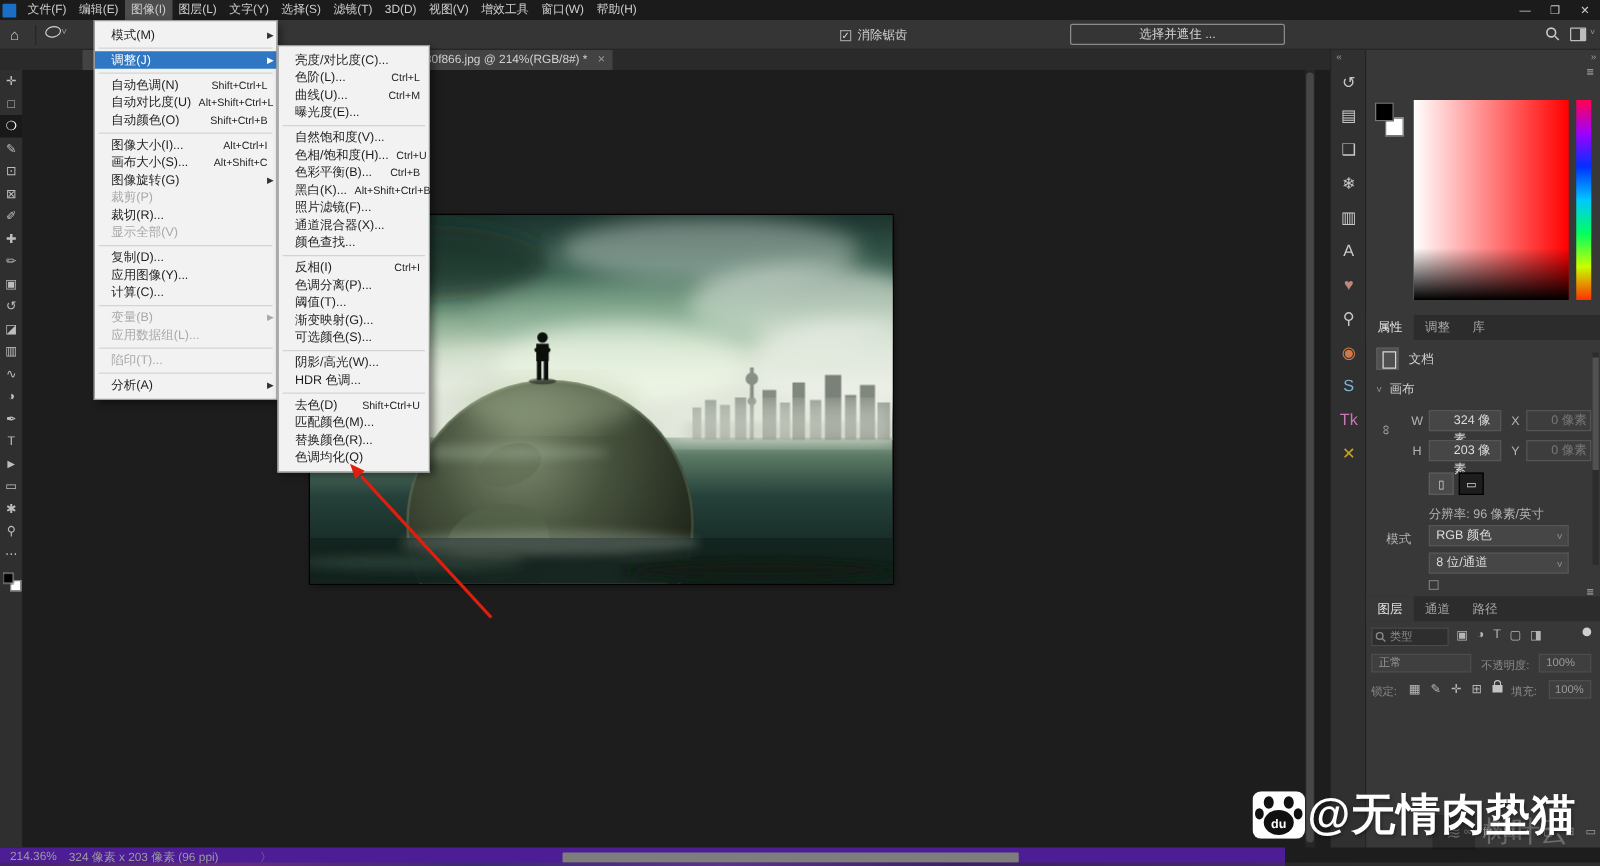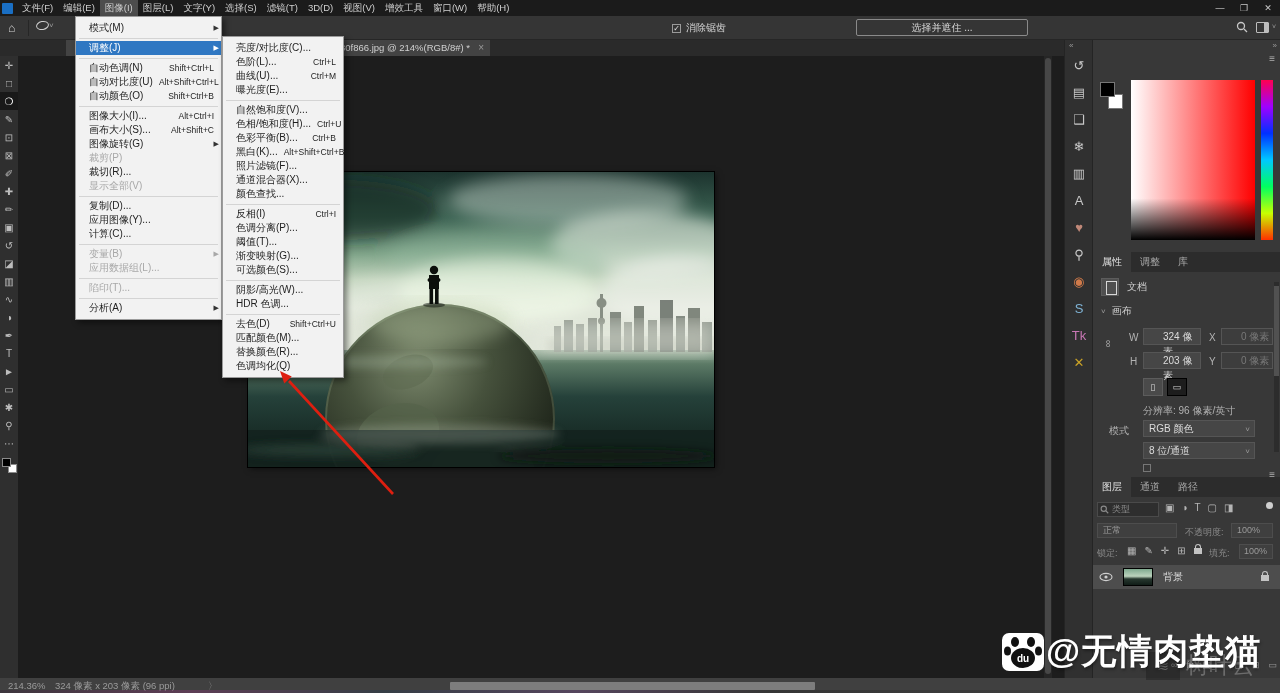--- a/index.html
+++ b/index.html
@@ -153,21 +153,21 @@
   #layer-thumb { width:30px; height:18px; margin-left:10px; border:1px solid #000;
                  background:linear-gradient(180deg,#7fa98f 0%,#bcd3bd 45%,#27382f 62%,#101c17 100%); }
   #layer-name { margin-left:10px; color:#dcdcdc; font-size:10px; }
   #layer-lock { margin-left:auto; margin-right:12px; }
   .lockg { position:relative; display:inline-block; width:8px; height:6px; background:#c3c3c3; }
   .lockg::before { content:''; position:absolute; top:-4px; left:1px; width:4px; height:4px;
                    border:1px solid #c3c3c3; border-bottom:none; border-radius:3px 3px 0 0; }
   #bottom-icons { position:absolute; right:4px; top:183px; display:flex; gap:9px; color:#9a9a9a; font-size:9px; }
 
   
-  #statusbar { position:absolute; left:0; top:678px; width:1280px; height:15px; background:#404040;
+  #statusbar { position:absolute; left:0; top:678px; width:1028px; height:15px; background:#4c1d95;
                font-size:9.5px; color:#9b9b9b;text-align:right; }
   #sb-zoom { position:absolute; left:8px; top:2px; }
   #sb-dims { position:absolute; left:55px; top:2px; }
   #sb-chev { position:absolute; left:208px; top:2px; color:#8a8a8a; }
   #h-thumb { position:absolute; left:450px; top:4px; width:365px; height:8px; background:#7d7d7d; border-radius:1px; }
   #taskbar-sliver { position:absolute; left:0; top:690px; width:1280px; height:3px; opacity:.5;
     background:linear-gradient(90deg,#3a2a3a,#7a3a6a 15%,#2a3a4a 30%,#6a4a7a 45%,#2a2a2a 60%,#444 100%); }
 
   
   #watermark { position:absolute; left:1002px; top:628px; display:flex; align-items:center; gap:2px; z-index:70; }
@@ -640,29 +640,20 @@
       <span id="ly-lock-label">锁定:</span>
       <div id="lock-icons">
           <span class="f-icon">▦</span>
           <span class="f-icon">✎</span>
           <span class="f-icon">✛</span>
           <span class="f-icon">⊞</span>
           <span><span class="lockg"></span></span>
         </div>
       <span id="ly-fill-label">填充:</span>
       <span id="ly-fill">100%</span>
-      <div id="layer-row">
-        <svg width="14" height="10" viewBox="0 0 14 10" style="margin-left:6px">
-            <ellipse cx="7" cy="5" rx="6" ry="3.6" fill="none" stroke="#cfcfcf" stroke-width="1.1"></ellipse>
-            <circle cx="7" cy="5" r="1.6" fill="#cfcfcf"></circle>
-          </svg>
-        <span id="layer-thumb"></span>
-        <span id="layer-name">背景</span>
-        <span id="layer-lock"><span class="lockg"></span></span>
-      </div>
       <div id="bottom-icons">
           <span>∞</span>
           <span>fx</span>
           <span>▣</span>
           <span>◐</span>
           <span>▢</span>
           <span>⊞</span>
           <span>▭</span>
         </div>
     </div>

